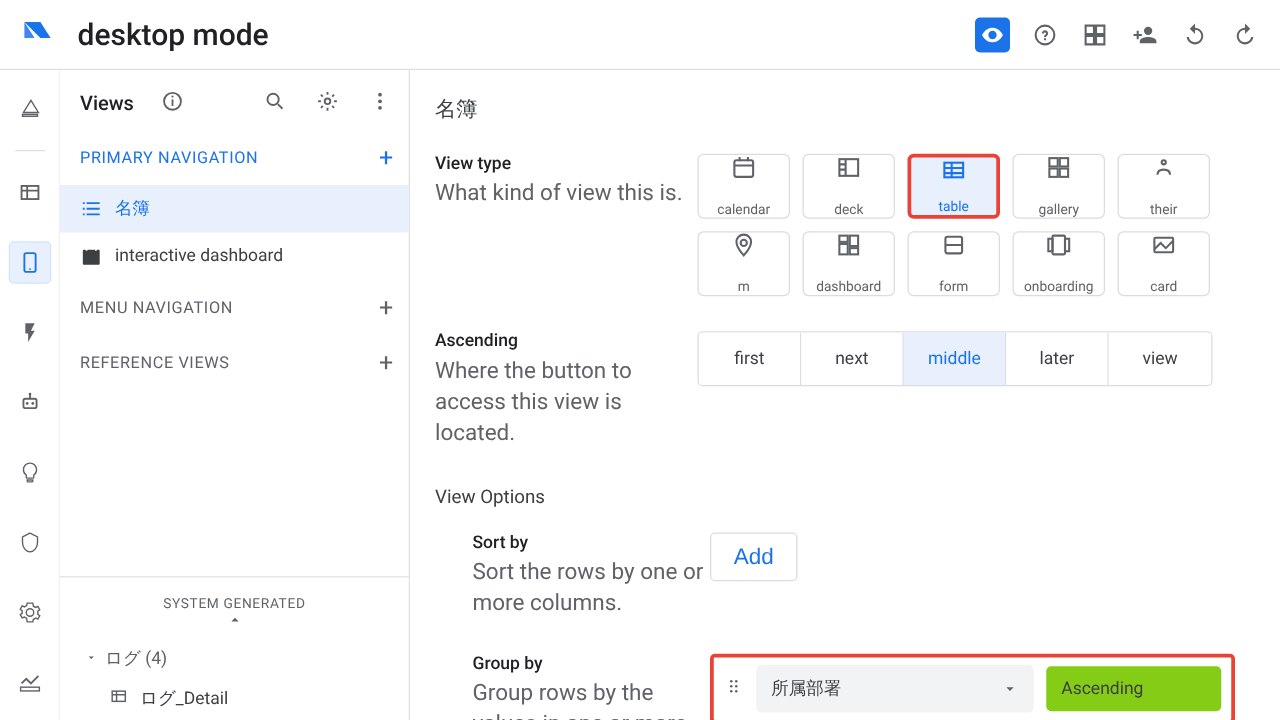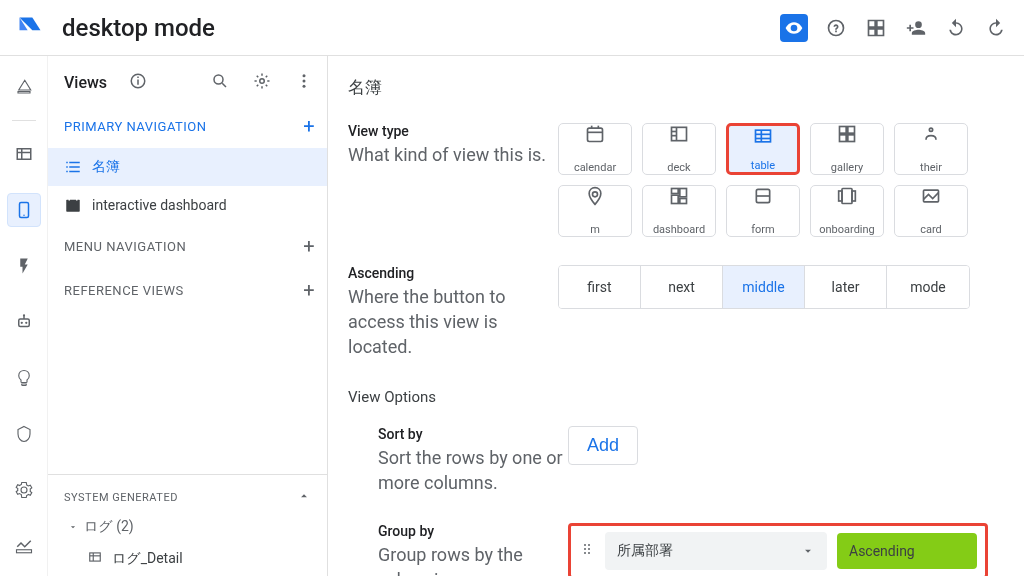--- a/index.html
+++ b/index.html
@@ -35,21 +35,21 @@
     .section-head .spacer { flex: 1; }
     .section-head .plus { font-size: 20px; color: #1a73e8; cursor: pointer; }
     .section-head.grey .plus { color: #5f6368; }
     
     .nav-item { display: flex; align-items: center; gap: 10px; padding: 10px 16px; font-size: 14px; color: #3c4043; cursor: pointer; }
     .nav-item.active { background: #e8f0fe; color: #1a73e8; }
     .nav-item .ni-icon { width: 18px; height: 18px; color: inherit; }
     .nav-item .ni-icon svg { width: 18px; height: 18px; fill: currentColor; }
     
     .sysgen { margin-top: auto; border-top: 1px solid #e0e0e0; }
-    .sysgen-head { display: flex; align-items: center; padding: 14px 16px 6px 16px; font-size: 11px; letter-spacing: .5px; color: #5f6368; }
+    .sysgen-head { display: flex; align-items: center; padding: 14px 16px 6px 16px; font-size: 11px; letter-spacing: .5px; color: #5f6368; flex-direction: column; }
     .sysgen-head .spacer { flex: 1; }
     .sg-item { padding: 6px 16px 6px 20px; font-size: 14px; color: #5f6368; display: flex; align-items: center; gap: 6px; }
     .sg-sub { padding: 8px 16px 8px 40px; font-size: 14px; color: #3c4043; display: flex; align-items: flex-start; gap: 10px; }
     
     .main { flex: 1; overflow: auto; padding: 20px 0 20px 20px; }
     .view-name { font-size: 17px; color: #3c4043; margin-bottom: 24px; }
     
     .field-row { display: flex; margin-bottom: 28px; }
     .field-label { width: 210px; flex-shrink: 0; }
     .field-title { font-size: 14px; font-weight: 500; color: #202124; margin-bottom: 3px; }
@@ -248,21 +248,21 @@
         <span>SYSTEM GENERATED</span>
         <span class="spacer"></span>
         <span><svg width="14" height="14" viewBox="0 0 24 24">
               <path d="M7 14l5-5 5 5z" fill="#5f6368"></path>
             </svg></span>
       </div>
       <div class="sg-item">
         <span><svg width="10" height="10" viewBox="0 0 24 24">
               <path d="M7 10l5 5 5-5z" fill="#5f6368"></path>
             </svg></span>
-        <span>ログ (2)</span>
+        <span>ログ (4)</span>
       </div>
       <div class="sg-sub">
         <span><svg width="14" height="14" viewBox="0 0 24 24">
               <rect x="3" y="5" width="18" height="14" fill="none" stroke="#5f6368" stroke-width="2"></rect>
               <line x1="3" y1="10" x2="21" y2="10" stroke="#5f6368" stroke-width="2"></line>
               <line x1="9" y1="5" x2="9" y2="19" stroke="#5f6368" stroke-width="2"></line>
             </svg></span>
         <span>ログ_Detail</span>
       </div>
     </div>
@@ -367,21 +367,21 @@
       <div class="field-label">
         <div class="field-title">Ascending</div>
         <div class="field-desc">Where the button to access this view is located.</div>
       </div>
       <div class="field-value">
         <div class="pos-row" id="pos-row">
             <div class="pos-btn">first</div>
             <div class="pos-btn">next</div>
             <div class="pos-btn active">middle</div>
             <div class="pos-btn">later</div>
-            <div class="pos-btn">mode</div>
+            <div class="pos-btn">view</div>
           </div>
       </div>
     </div>
 
     <div class="section-title">View Options</div>
 
     <div class="field-row inner-field">
       <div class="field-label" style="width:190px;">
         <div class="field-title">Sort by</div>
         <div class="field-desc">Sort the rows by one or more columns.</div>

